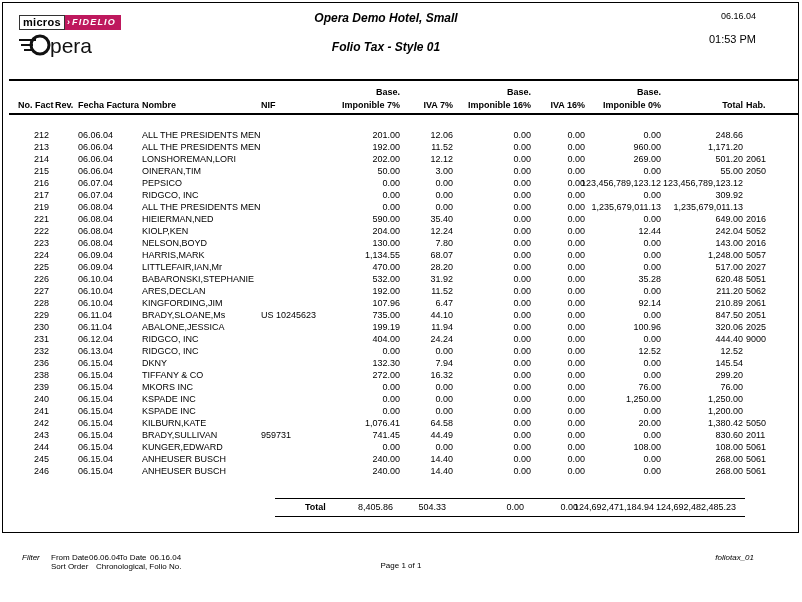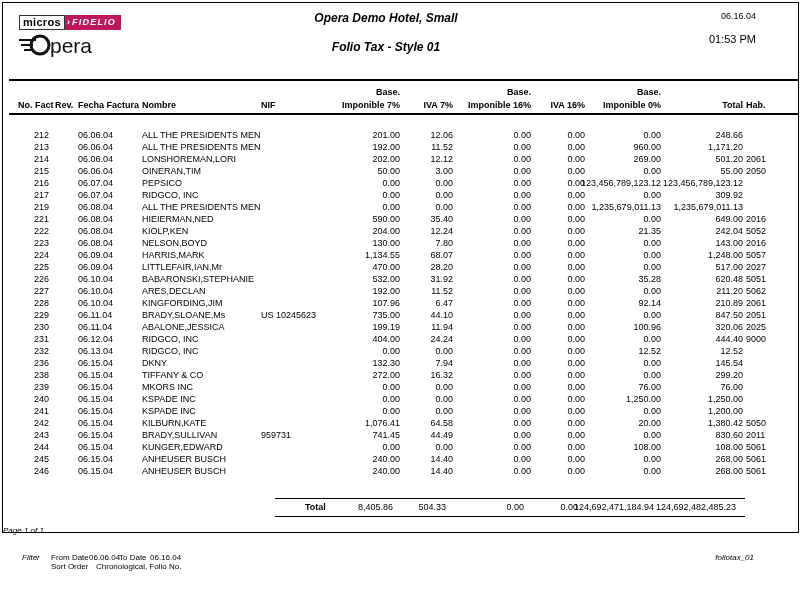--- a/index.html
+++ b/index.html
@@ -48,21 +48,21 @@
   .tv { position:absolute; top:499px; font-size:9px; white-space:nowrap; }
   .tv-base7 { right:405px; } .tv-iva7 { right:352px; } .tv-base16 { right:274px; }
   .tv-iva16 { right:220px; } .tv-base0 { right:144px; } .tv-total { right:62px; }
 
   
   .ft { position:absolute; font-size:8px; white-space:nowrap; }
   .f-filter { left:19px; top:550px; font-style:italic; }
   .f-fromL { left:48px; top:550px; } .f-fromV { left:86px; top:550px; }
   .f-toL { left:116px; top:550px; } .f-toV { left:147px; top:550px; }
   .f-sortL { left:48px; top:559px; } .f-sortV { left:93px; top:559px; }
-  .f-page { left:0; width:796px; top:523px; font-style:italic; }
+  .f-page { left:0; width:796px; top:558px; text-align:center; }
   .f-repid { right:44px; top:550px; font-style:italic; }
 </style>
 </head>
 <body>
 
 <div class="page">
 
   <div class="logo-row">
     <span class="micros-box">micros</span>
     <span class="fidelio-box"><span class="chev">›</span><span>FIDELIO</span></span>
@@ -261,21 +261,21 @@
         <tr>
           <td class="col-no_fact">222</td>
           <td class="col-rev"></td>
           <td class="col-fecha">06.08.04</td>
           <td class="col-nombre">KIOLP,KEN</td>
           <td class="col-nif"></td>
           <td class="col-base7">204.00</td>
           <td class="col-iva7">12.24</td>
           <td class="col-base16">0.00</td>
           <td class="col-iva16">0.00</td>
-          <td class="col-base0">21.35</td>
+          <td class="col-base0">12.44</td>
           <td class="col-total">242.04</td>
           <td class="col-hab">5052</td>
         </tr>
         <tr>
           <td class="col-no_fact">223</td>
           <td class="col-rev"></td>
           <td class="col-fecha">06.08.04</td>
           <td class="col-nombre">NELSON,BOYD</td>
           <td class="col-nif"></td>
           <td class="col-base7">130.00</td>

